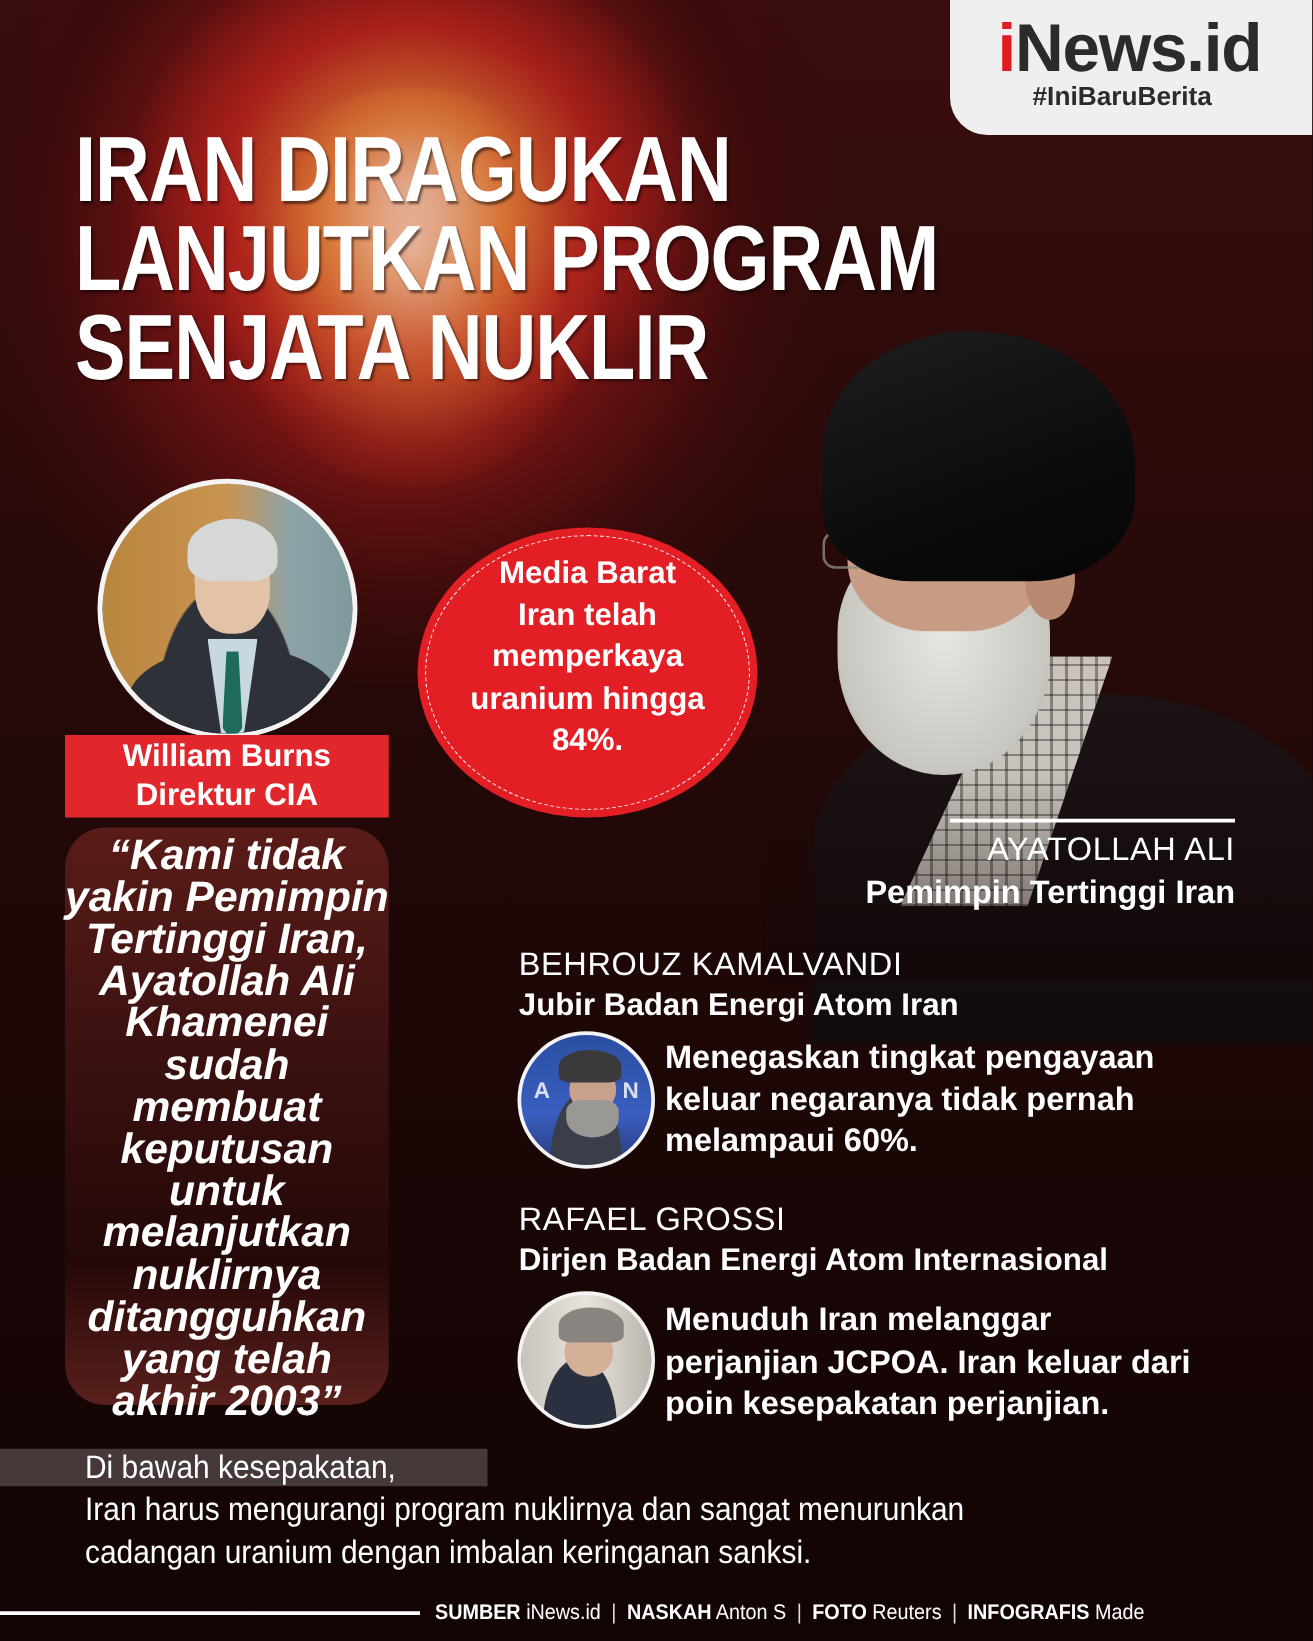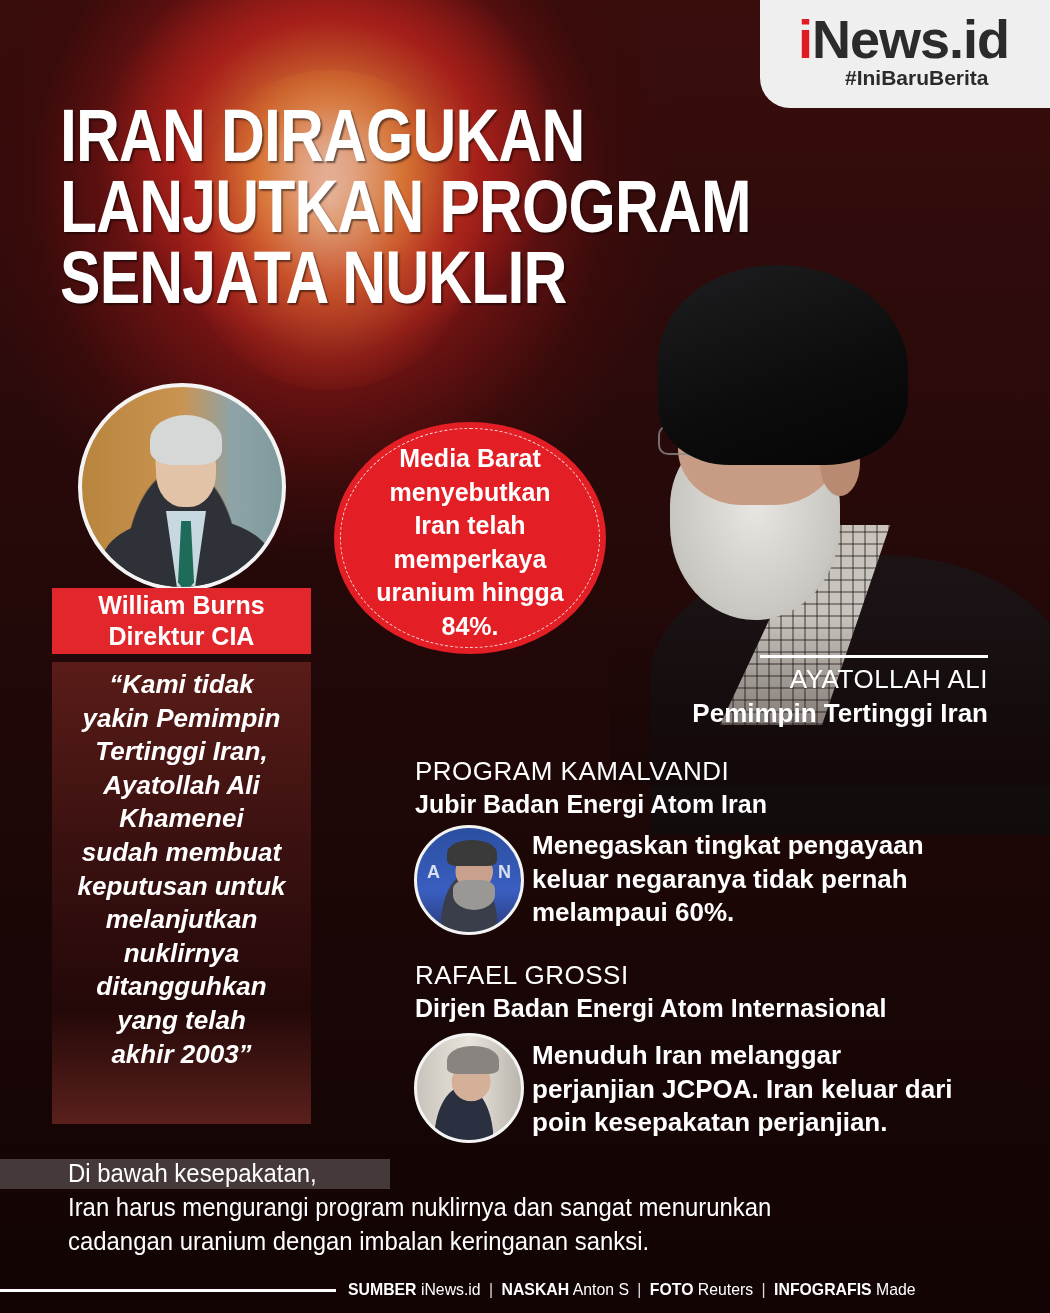--- a/index.html
+++ b/index.html
@@ -10,42 +10,42 @@
       radial-gradient(ellipse 360px 380px at 320px 180px, #b82020 0%, #7a1414 45%, #3a0b0b 80%, rgba(0,0,0,0) 100%),
       linear-gradient(180deg, #3a0d0d 0%, #2a0a0a 30%, #1e0707 60%, #120404 100%);
   }
   .cloud { position: absolute; left: 180px; top: 70px; width: 300px; height: 320px; border-radius: 50%;
     background: radial-gradient(ellipse at 50% 40%, rgba(240,230,210,0.55) 0%, rgba(230,140,60,0.45) 35%, rgba(180,50,30,0.35) 60%, rgba(0,0,0,0) 75%); }
 
   
   .logo { position: absolute; right: 0; top: 0; width: 290px; height: 108px; background: #efefef; border-bottom-left-radius: 30px; }
   .logo-main { position: absolute; left: 38px; top: 8px; font-size: 54px; font-weight: bold; color: #2b2b2b; letter-spacing: -1px; }
   .logo-main .i { color: #e11b22; }
-  .logo-tag { position: absolute; left: 66px; top: 66px; font-size: 21px; font-weight: bold; color: #2b2b2b; margin-left: 19px; }
+  .logo-tag { position: absolute; left: 66px; top: 66px; font-size: 21px; font-weight: bold; color: #2b2b2b; }
 
   
   .title { position: absolute; left: 60px; top: 100px; color: #fff; font-family: "Liberation Sans", sans-serif; font-weight: bold; font-size: 74px; line-height: 71px; letter-spacing: -1px; transform: scaleX(0.82); transform-origin: left top; text-shadow: 2px 2px 2px rgba(0,0,0,0.5); }
   .title div { white-space: nowrap; }
 
   
   .photo-circle { position: absolute; border-radius: 50%; border: 4px solid #f4f4f4; overflow: hidden; }
   .burns-photo { left: 78px; top: 383px; width: 208px; height: 208px;
     background: radial-gradient(circle at 50% 38%, #e8d2bd 0 16%, rgba(0,0,0,0) 17%),
                 radial-gradient(ellipse at 50% 95%, #2e3238 0 40%, rgba(0,0,0,0) 41%),
                 linear-gradient(90deg, #b8853e 0%, #c99452 50%, #8ea3a8 75%, #7f9a9c 100%); }
   .burns-photo .hair { position: absolute; left: 68px; top: 28px; width: 72px; height: 50px; border-radius: 50% 50% 30% 30%; background: #d6d8d8; }
   .burns-photo .face { position: absolute; left: 74px; top: 46px; width: 60px; height: 74px; border-radius: 45%; background: #e3c3a8; }
   .burns-photo .suit { position: absolute; left: 20px; top: 130px; width: 170px; height: 90px; border-radius: 50% 50% 0 0; background: #2e3238; }
   .burns-photo .shirt { position: absolute; left: 84px; top: 124px; width: 40px; height: 84px; background: #c8d8e0; clip-path: polygon(0 0,100% 0,70% 100%,30% 100%); }
   .burns-photo .tie { position: absolute; left: 96px; top: 134px; width: 16px; height: 72px; background: #1d6b58; clip-path: polygon(20% 0,80% 0,100% 85%,50% 100%,0 85%); }
 
   .burns-label { position: absolute; left: 52px; top: 588px; width: 259px; height: 66px; background: #e1262c; color: #fff; text-align: center; font-weight: bold; font-size: 25px; line-height: 31px; padding-top: 2px; }
   .burns-quote { position: absolute; left: 52px; top: 662px; width: 259px; height: 462px;
     background: linear-gradient(180deg, #5a1c18 0%, #3a1110 40%, #240808 75%, #5a201c 100%);
-    color: #fff; text-align: center; font-style: italic; font-weight: bold; font-size: 26px; line-height: 33.6px; padding-top: 6px; }
+    color: #fff; text-align: center; font-style: italic; font-weight: bold; font-size: 34px; line-height: 33.6px; padding-top: 6px; border-radius: 32px; }
 
   
   .media-badge { position: absolute; left: 334px; top: 422px; width: 272px; height: 232px; border-radius: 50%; background: #e31e25; }
   .media-badge::after { content: ""; position: absolute; inset: 6px; border-radius: 50%; border: 1.5px dashed rgba(255,255,255,0.85); }
   .media-text { position: absolute; left: 0; right: 0; top: 20px; color: #fff; text-align: center; font-weight: bold; font-size: 25px; line-height: 33.5px; }
 
   
   .khamenei { position: absolute; left: 610px; top: 255px; width: 440px; height: 520px; }
   .k-robe { position: absolute; left: 40px; top: 300px; width: 420px; height: 280px; border-radius: 45% 45% 0 0; background: linear-gradient(180deg, #1a1416 0%, #100c0d 100%); opacity: 0.9; }
   .k-scarf { position: absolute; left: 110px; top: 270px; width: 170px; height: 200px; background:
@@ -139,29 +139,28 @@
     <div>melanjutkan</div>
     <div>nuklirnya</div>
     <div>ditangguhkan</div>
     <div>yang telah</div>
     <div>akhir 2003”</div>
   </div>
 
   <div class="media-badge">
     <div class="media-text">
       <div>Media Barat</div>
-      <div>menyebutkan</div>
       <div>Iran telah</div>
       <div>memperkaya</div>
       <div>uranium hingga</div>
       <div>84%.</div>
     </div>
   </div>
 
-  <div class="person-name" style="top:756px">PROGRAM KAMALVANDI</div>
+  <div class="person-name" style="top:756px">BEHROUZ KAMALVANDI</div>
   <div class="person-role" style="top:789px">Jubir Badan Energi Atom Iran</div>
   <div class="photo-circle small-photo kamal-photo">
     <span class="letter" style="left:10px">A</span>
     <span class="letter" style="right:10px">N</span>
     <div class="hair"></div>
     <div class="beard"></div>
   </div>
   <div class="person-text" style="top:829px">
     <div>Menegaskan tingkat pengayaan</div>
     <div>keluar negaranya tidak pernah</div>

